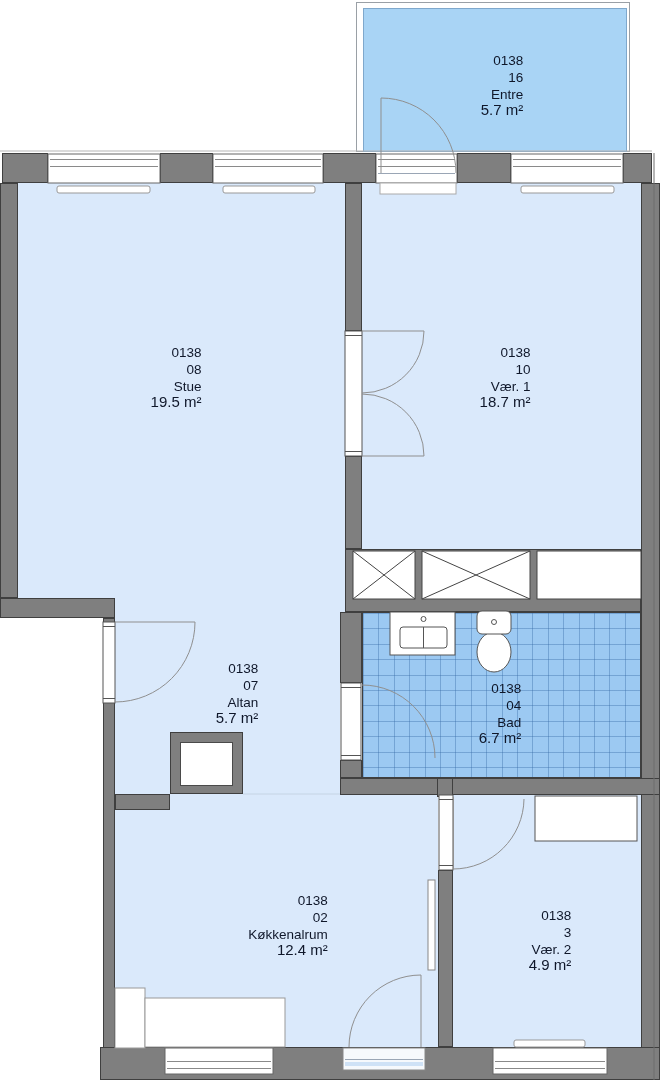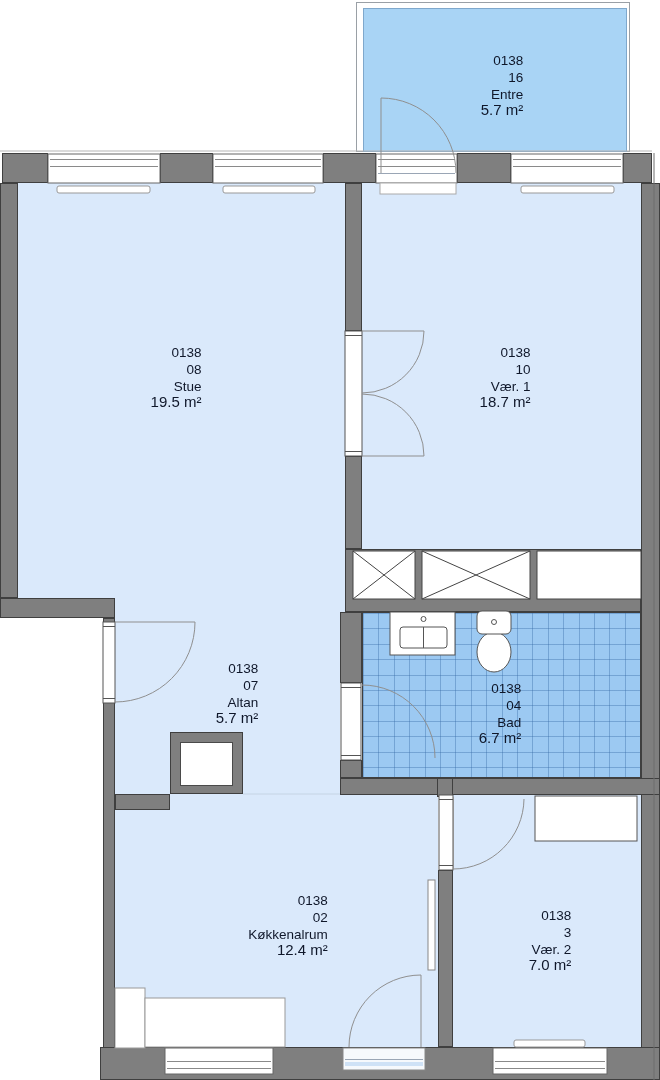--- a/index.html
+++ b/index.html
@@ -242,16 +242,16 @@
     <span>0138</span>
     <span>02</span>
     <span>Køkkenalrum</span>
     <span class="area">12.4 m²</span>
   </div>
 
   <div class="room-label" style="left:550px;top:907px;">
     <span>0138</span>
     <span>3</span>
     <span>Vær. 2</span>
-    <span class="area">7.0 m²</span>
+    <span class="area">4.9 m²</span>
   </div>
 
 </div>
 
 </body></html>

